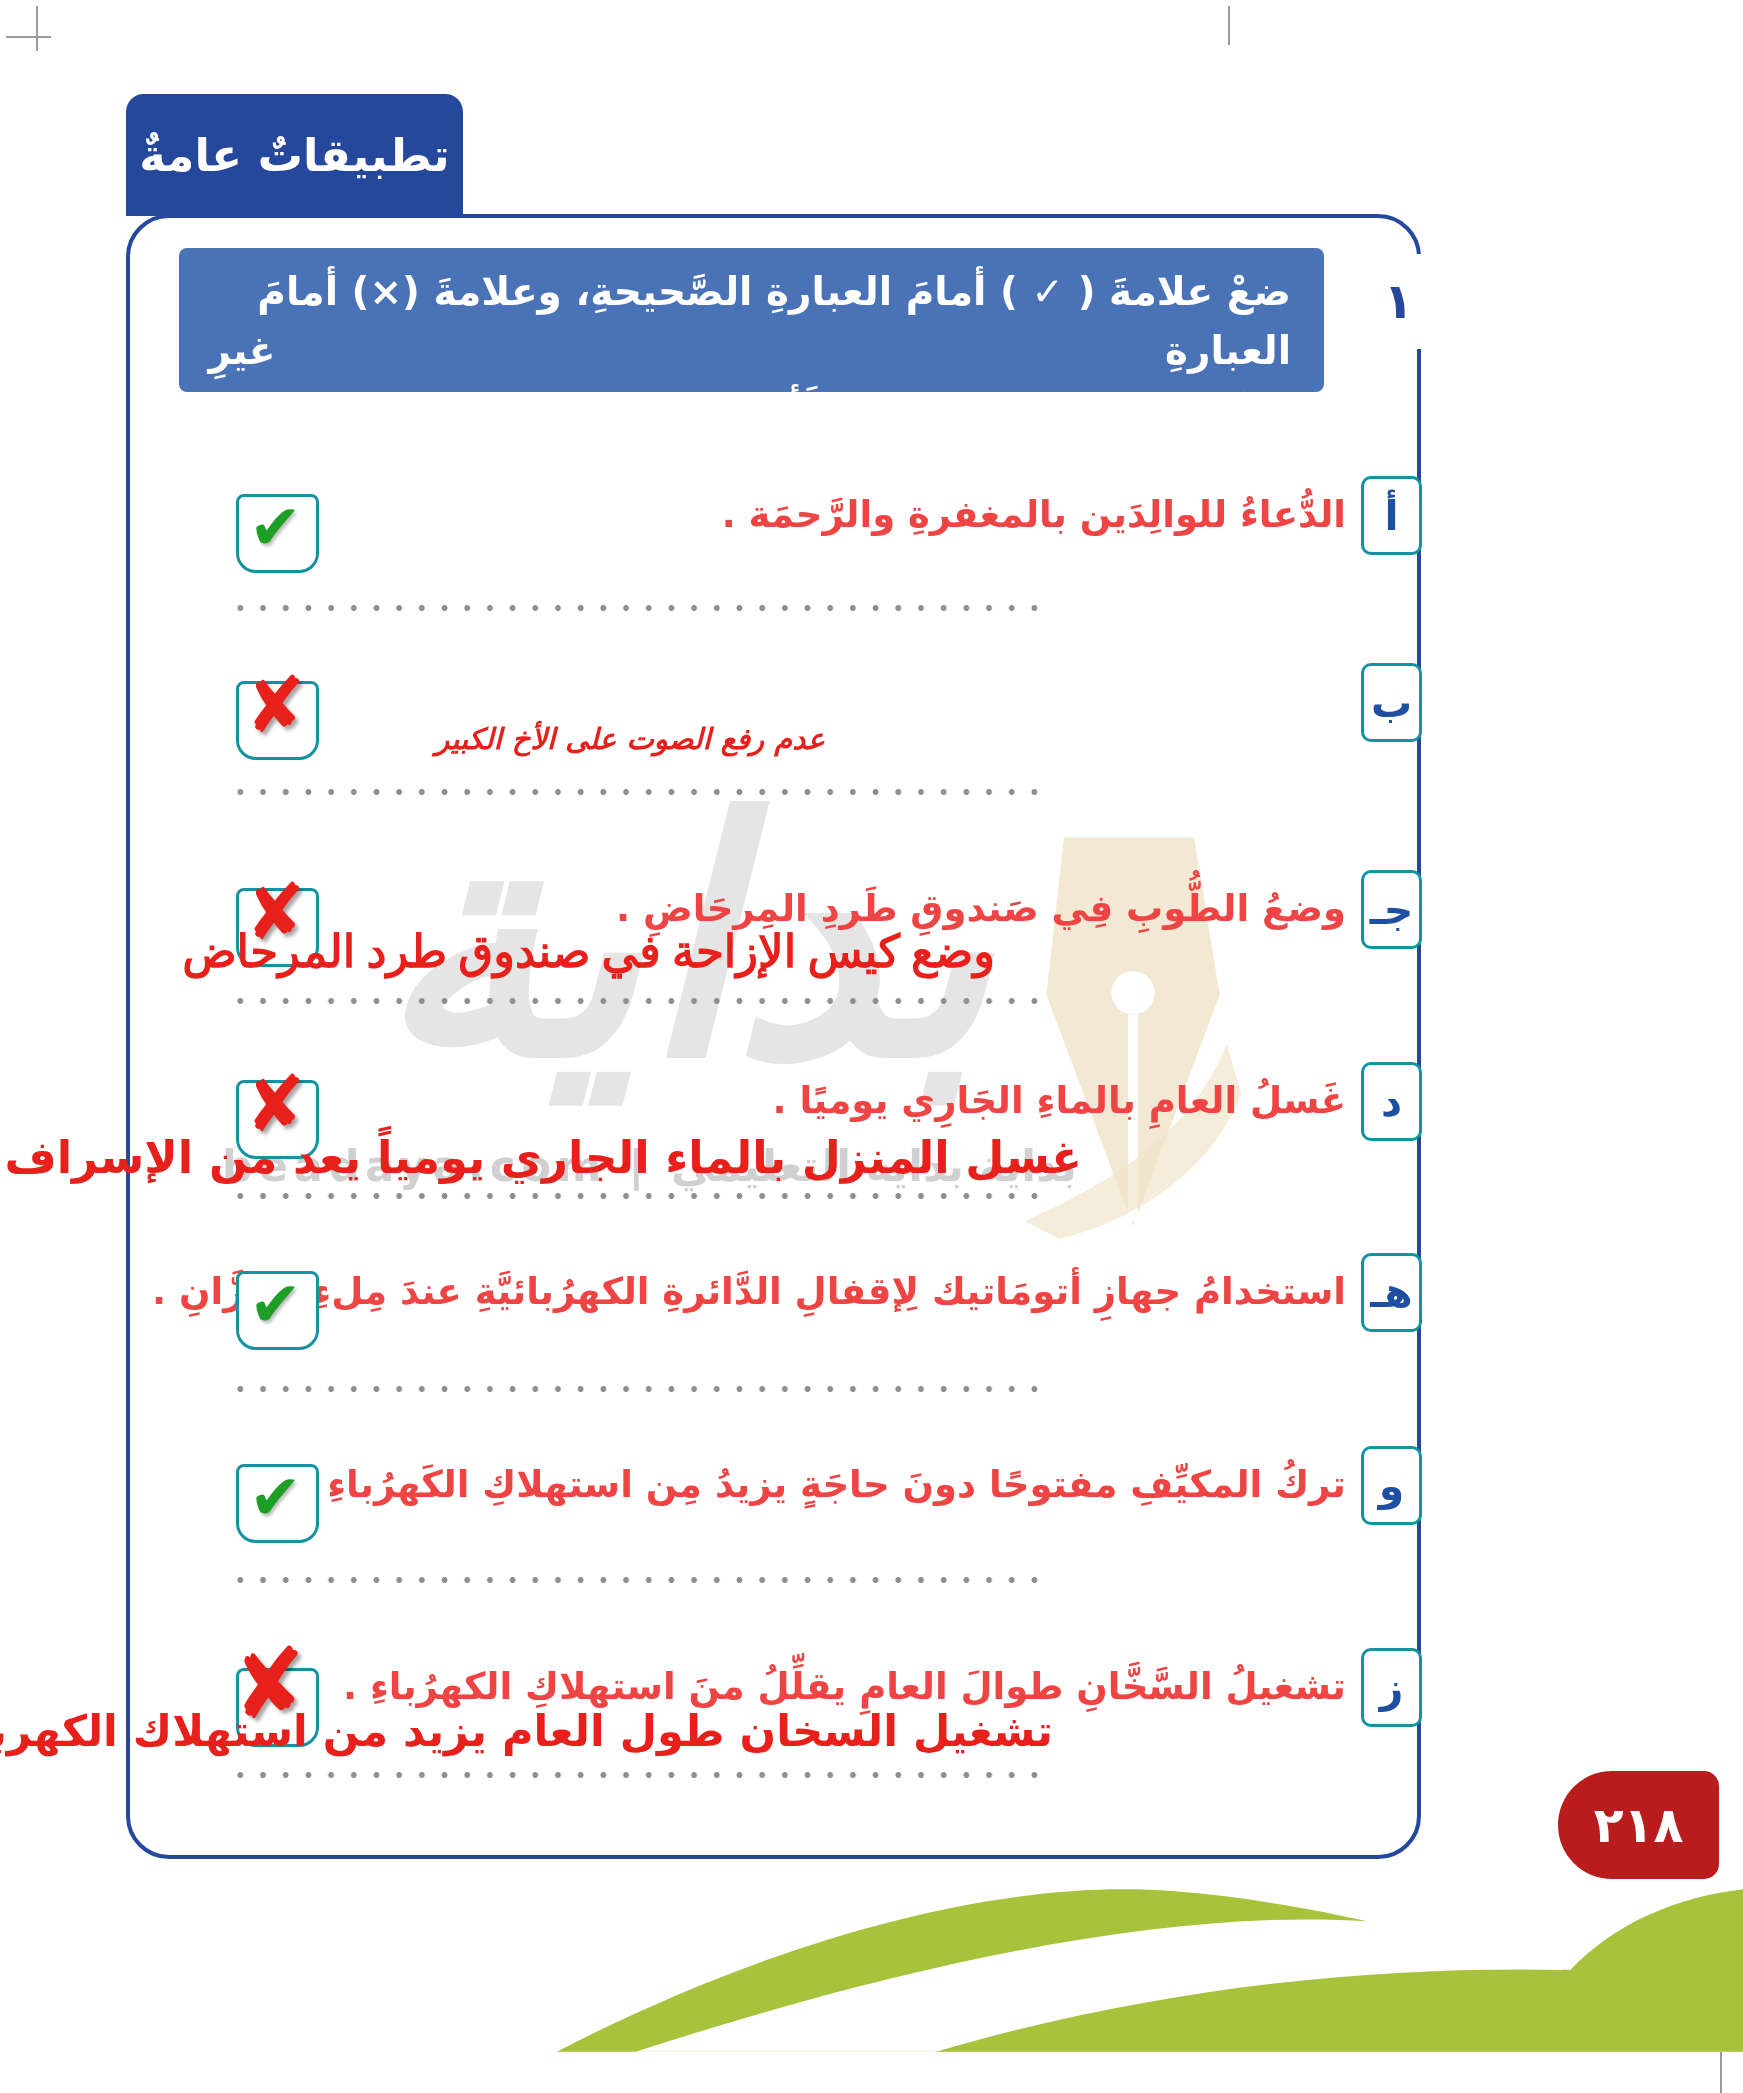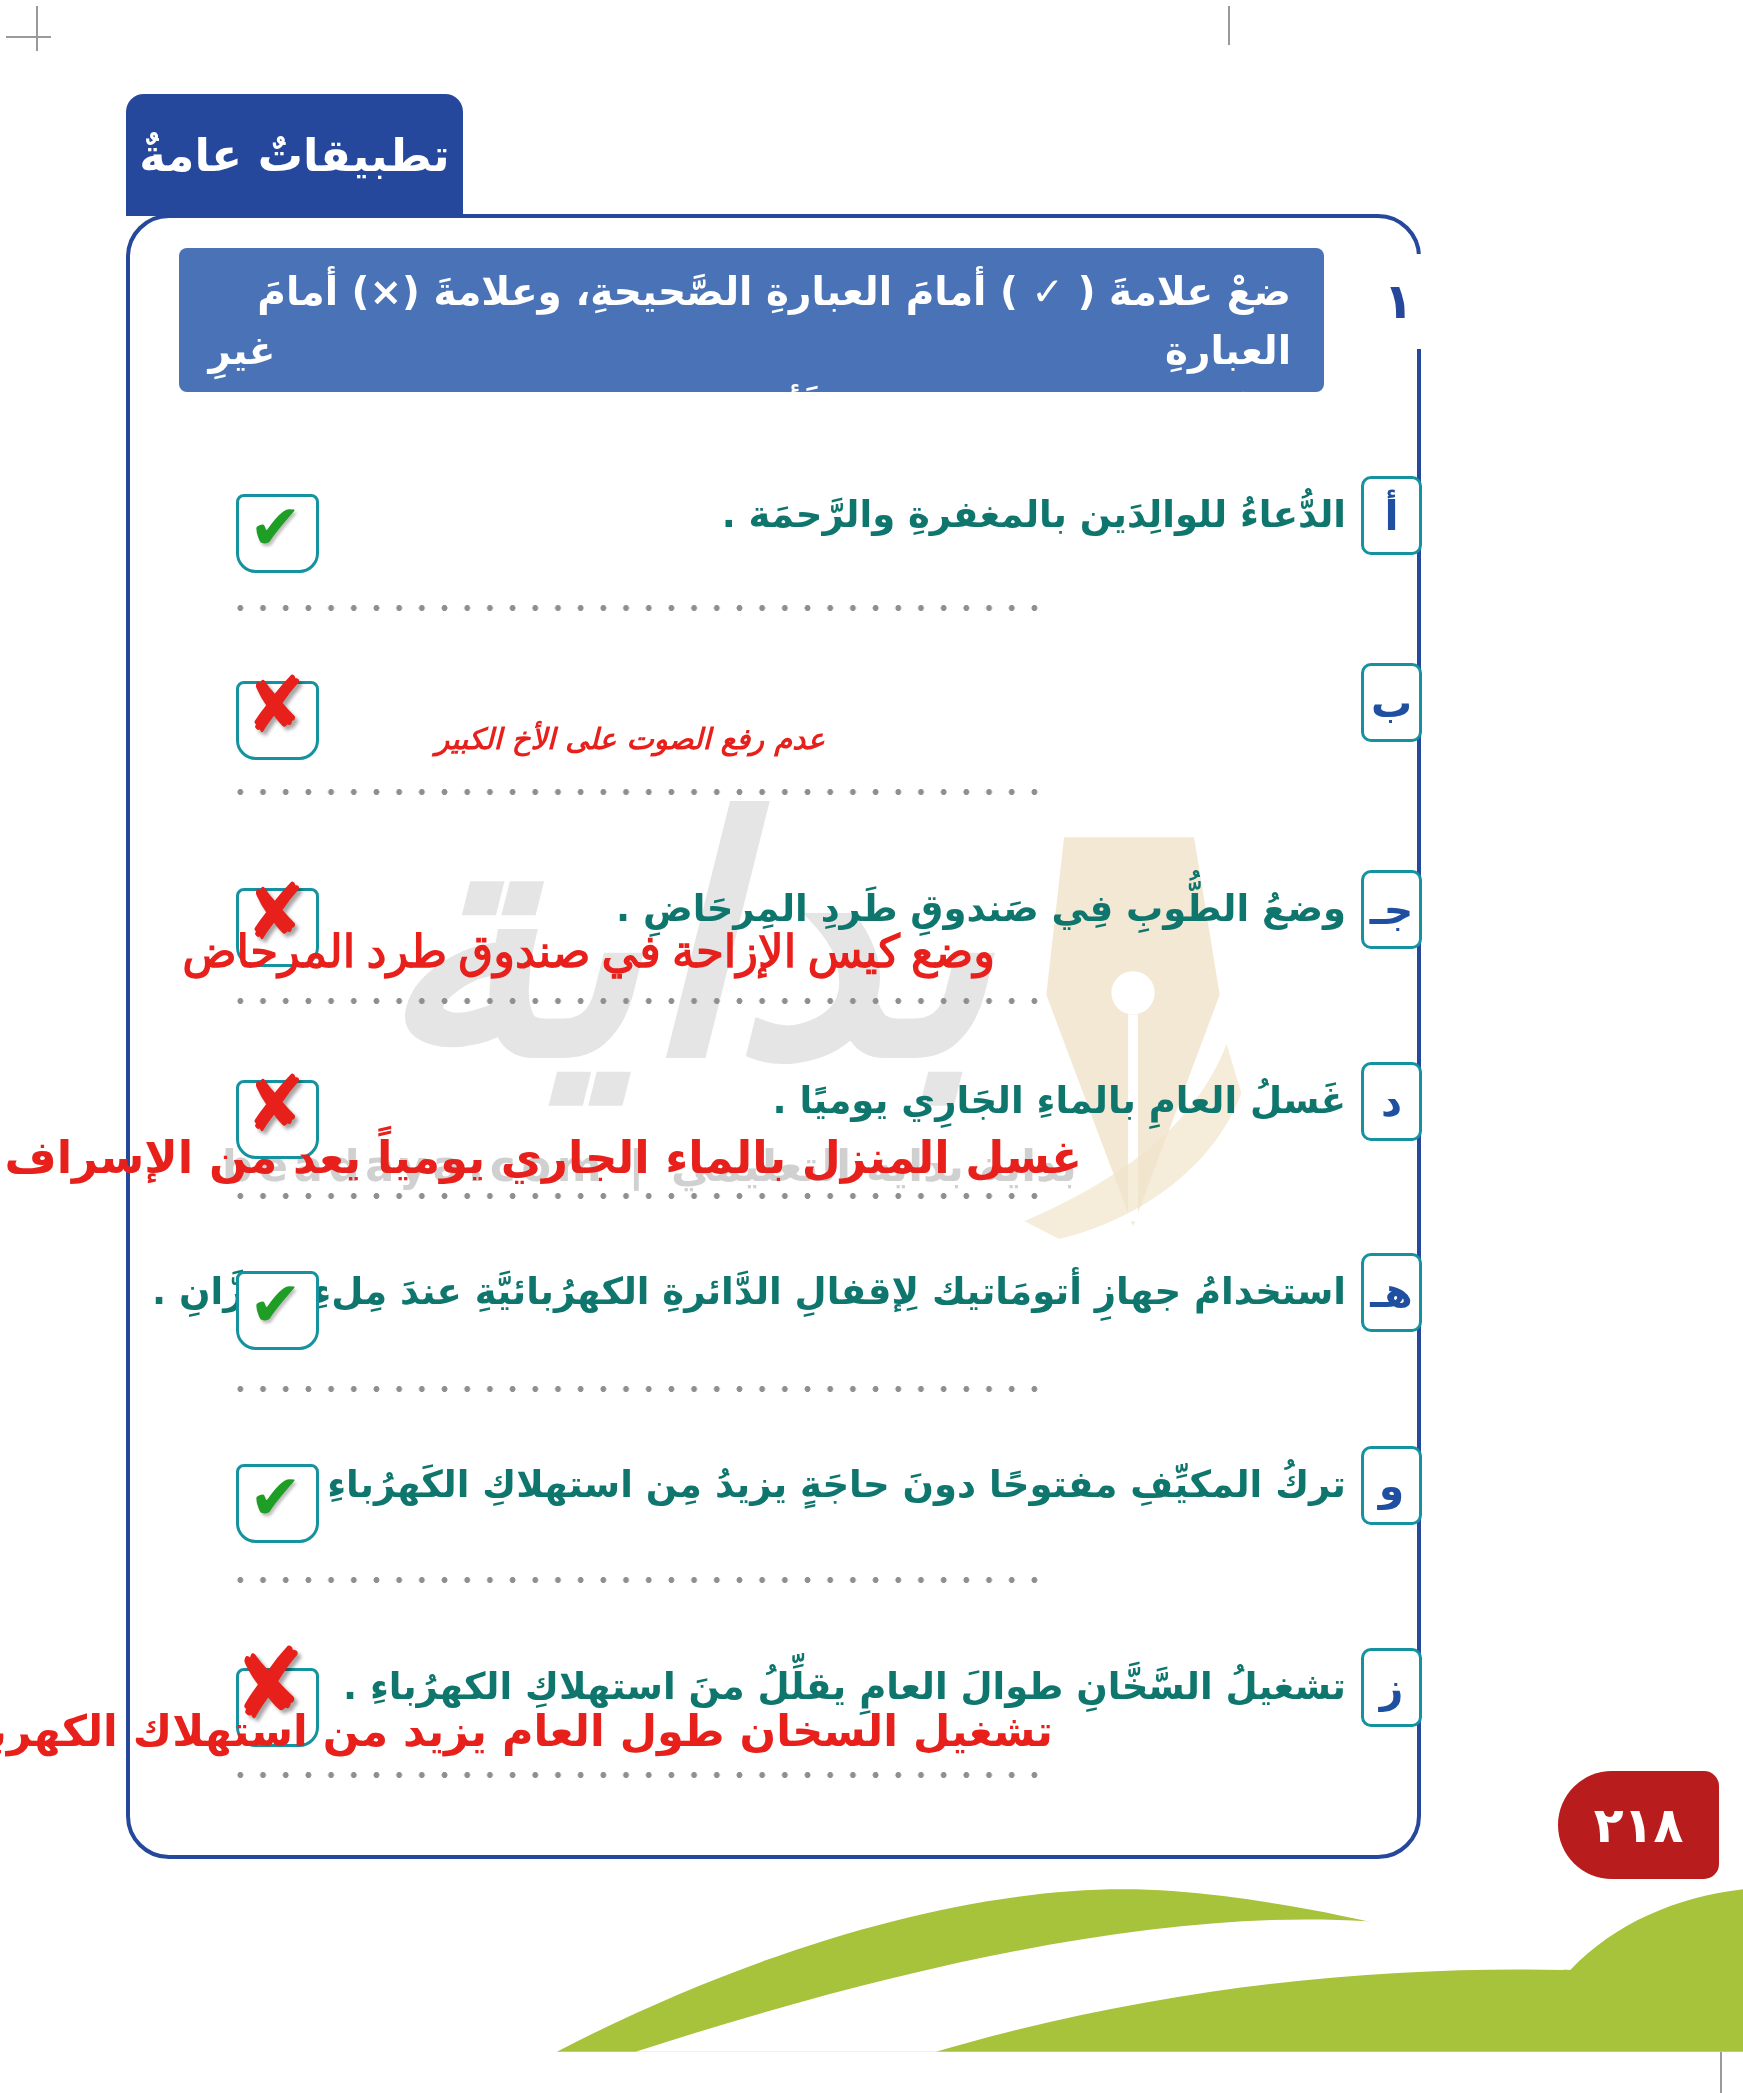--- a/index.html
+++ b/index.html
@@ -28,21 +28,21 @@
   .banner .l2{}
   .num-badge{position:absolute;left:1373px;top:254px;width:51px;height:95px;background:#ffffff;
              display:flex;align-items:center;justify-content:center;color:#26489c;
              font-size:49px;font-weight:bold;z-index:4;}
   
   .row{position:absolute;left:0;width:1744px;height:212px;z-index:3;}
   .letter-badge{position:absolute;right:322px;top:0;width:55px;height:73px;background:#fff;
                 border:3.9px solid #1492a0;border-radius:9.9px;display:flex;align-items:center;
                 justify-content:center;font-size:41px;font-weight:bold;color:#1e4fa1;}
   .statement{position:absolute;right:398px;top:0;height:77px;display:flex;align-items:center;
-             font-size:37px;font-weight:bold;color:#0f766e;direction:rtl;white-space:nowrap;}
+             font-size:37px;font-weight:bold;color:#ef4444;direction:rtl;white-space:nowrap;}
   .answer-box{position:absolute;left:236px;top:17.7px;width:77px;height:73px;background:#fff;
               border:3.9px solid #1492a0;border-radius:7.9px 7.9px 19.7px 19.7px;}
   .mark{position:absolute;left:0;top:0;width:100%;height:100%;display:flex;align-items:center;
         justify-content:center;font-weight:bold;}
   .mark.check{color:#1e9e24;font-size:63px;text-shadow:2px 3px 3px rgba(0,0,0,.25);transform:translate(-2px,-5.9px);}
   .mark.cross{color:#e7201c;font-size:75px;text-shadow:3px 3.9px 3.9px rgba(0,0,0,.35);transform:translate(-2px,-15.8px) rotate(-4deg);}
   .mark.cross.big{font-size:93px;transform:translate(-7.9px,-23.6px) rotate(-6deg);}
   .dotted{position:absolute;left:229px;width:820px;height:7.9px;
           background-image:radial-gradient(circle,#8f8f8f 2.6px,transparent 3.3px);
           background-size:22.7px 7.9px;background-repeat:repeat-x;background-position:0 50%;}

